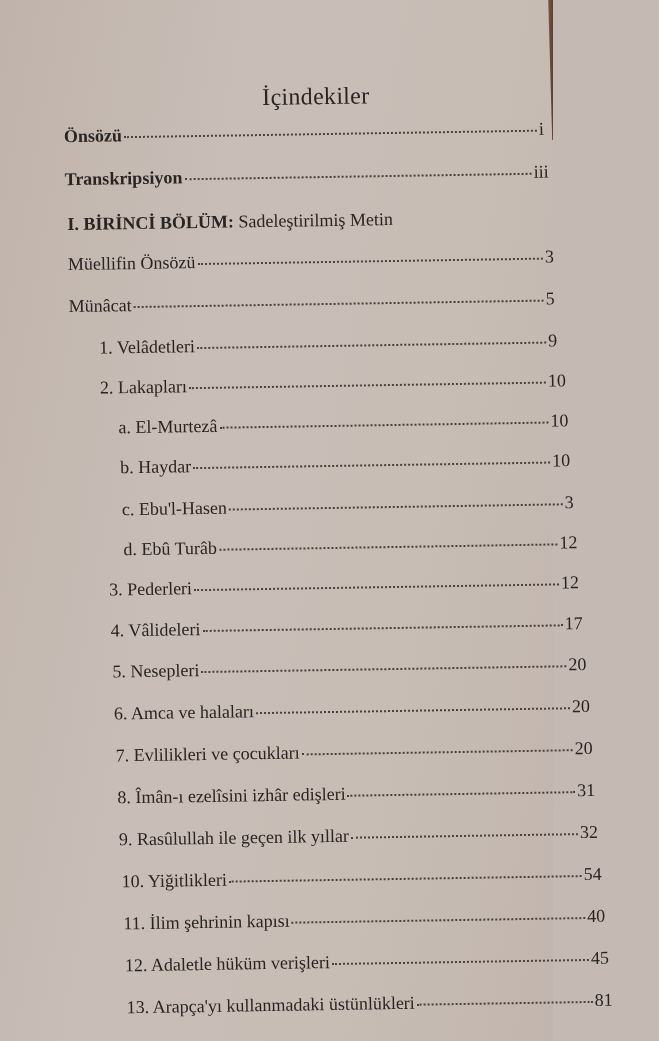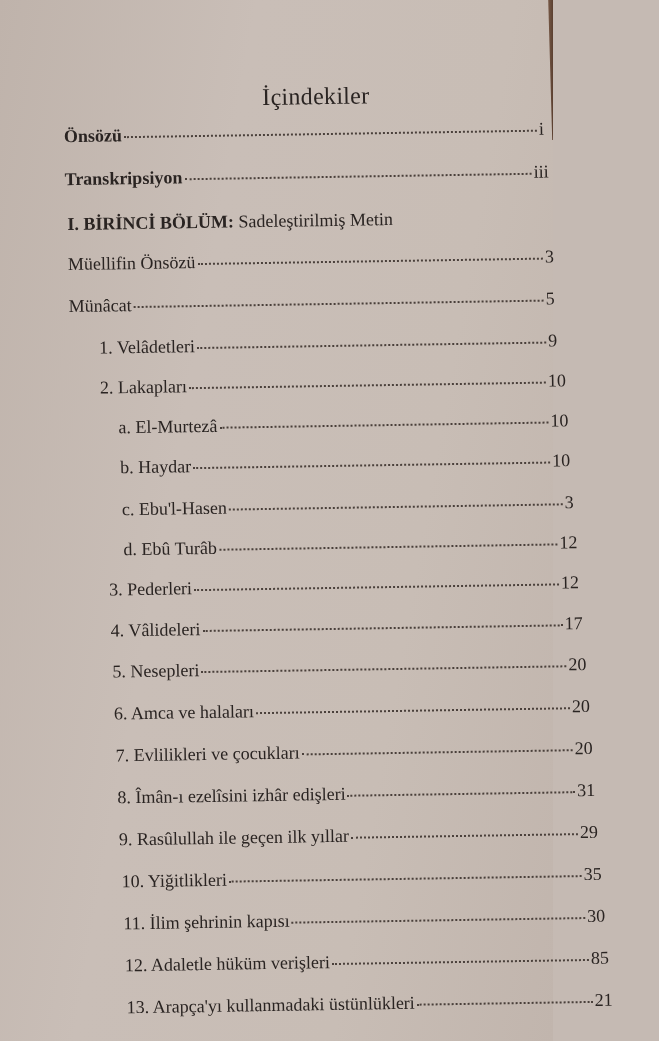--- a/index.html
+++ b/index.html
@@ -148,40 +148,40 @@
 
     <div class="row" style="top:784px; left:113px; width:478px;">
       <span class="label">8. Îmân-ı ezelîsini izhâr edişleri</span>
       <span class="leader"></span>
       <span class="page-num">31</span>
     </div>
 
     <div class="row" style="top:826px; left:114px; width:479px;">
       <span class="label">9. Rasûlullah ile geçen ilk yıllar</span>
       <span class="leader"></span>
-      <span class="page-num">29</span>
+      <span class="page-num">32</span>
     </div>
 
     <div class="row" style="top:868px; left:116px; width:480px;">
       <span class="label">10.  Yiğitlikleri</span>
       <span class="leader"></span>
-      <span class="page-num">35</span>
+      <span class="page-num">54</span>
     </div>
 
     <div class="row" style="top:910px; left:117px; width:482px;">
       <span class="label">11. İlim şehrinin kapısı</span>
       <span class="leader"></span>
-      <span class="page-num">30</span>
+      <span class="page-num">40</span>
     </div>
 
     <div class="row" style="top:952px; left:118px; width:484px;">
       <span class="label">12. Adaletle hüküm verişleri</span>
       <span class="leader"></span>
-      <span class="page-num">85</span>
+      <span class="page-num">45</span>
     </div>
 
     <div class="row" style="top:994px; left:119px; width:486px;">
       <span class="label">13. Arapça'yı kullanmadaki üstünlükleri</span>
       <span class="leader"></span>
-      <span class="page-num">21</span>
+      <span class="page-num">81</span>
     </div>
   </div>
 </div>
 
 </body></html>

